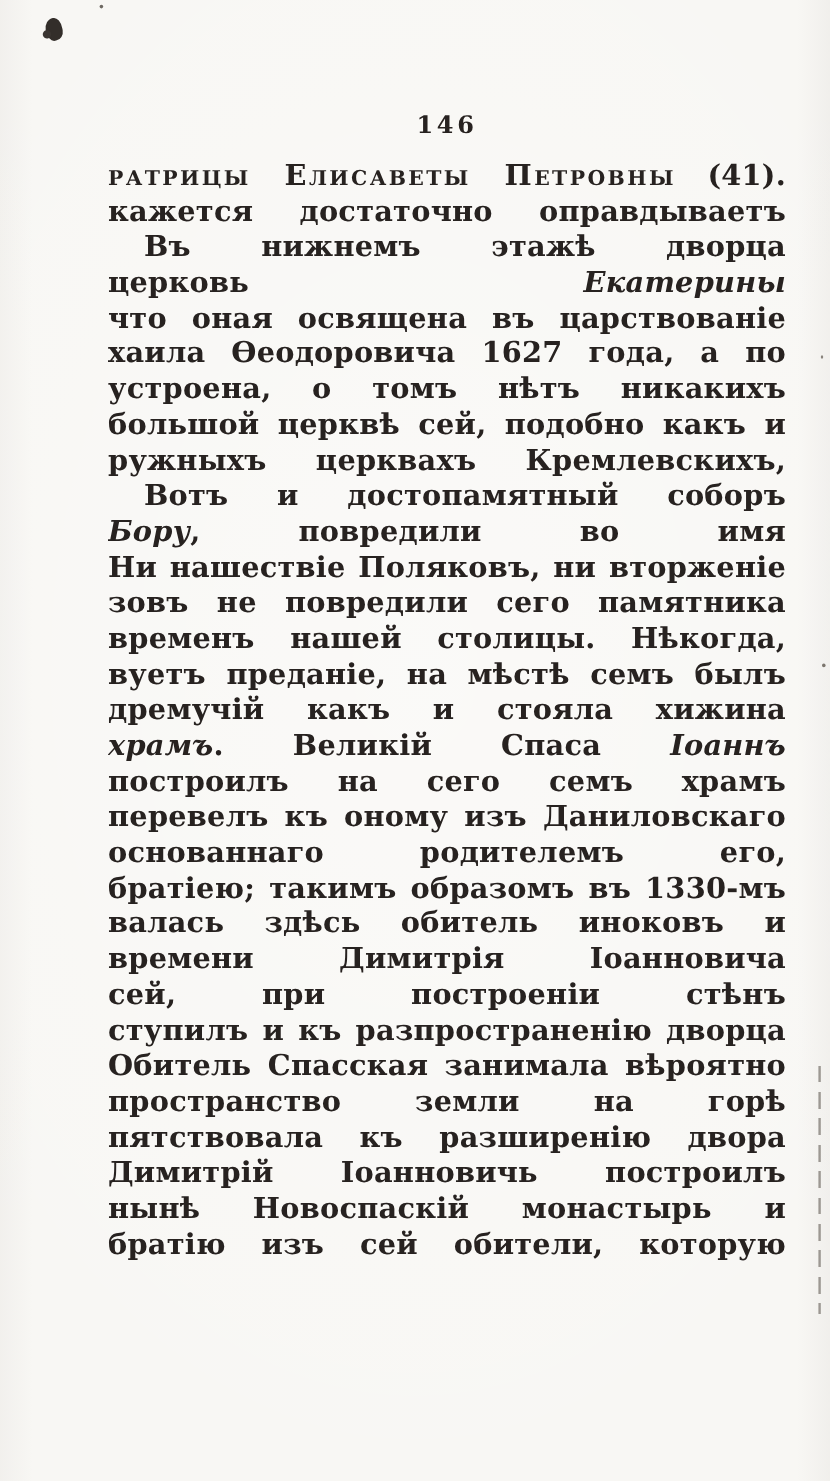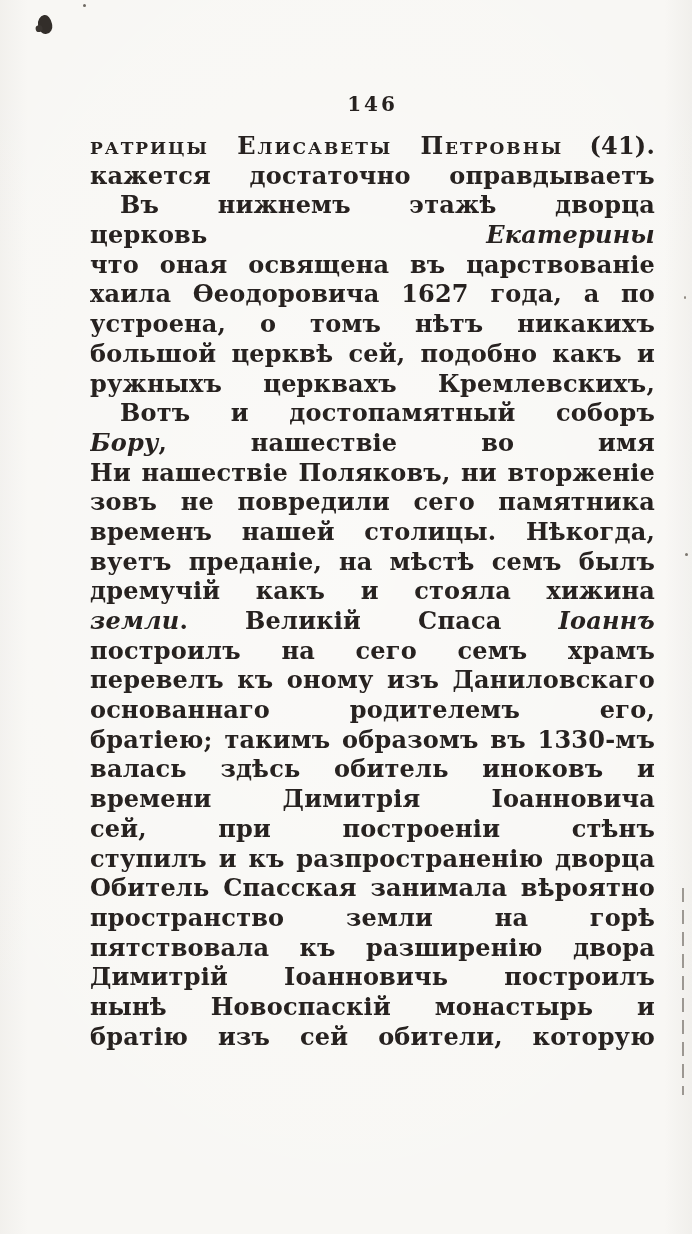--- a/index.html
+++ b/index.html
@@ -106,27 +106,27 @@
       <div class="line"><span class="seg-smallcaps">ратрицы Елисаветы Петровны</span><span class="seg-regular"> (41). Все сіе</span></div>
       <div class="line"><span class="seg-regular">кажется достаточно оправдываетъ наше мнѣніе.</span></div>
       <div class="line indent"><span class="seg-regular">Въ нижнемъ этажѣ дворца Царскаго находится</span></div>
       <div class="line"><span class="seg-regular">церковь </span><span class="seg-italic">Екатерины Великомученицы</span><span class="seg-regular">. Извѣстно,</span></div>
       <div class="line"><span class="seg-regular">что оная освящена въ царствованіе Государя Ми-</span></div>
       <div class="line"><span class="seg-regular">хаила Ѳеодоровича 1627 года, а по какому случаю</span></div>
       <div class="line"><span class="seg-regular">устроена, о томъ нѣтъ никакихъ свѣденій. Въ не-</span></div>
       <div class="line"><span class="seg-regular">большой церквѣ сей, подобно какъ и въ другихъ</span></div>
       <div class="line"><span class="seg-regular">ружныхъ церквахъ Кремлевскихъ, служба проис-</span></div>
       <div class="line indent"><span class="seg-regular">Вотъ и достопамятный соборъ </span><span class="seg-italic">Спаса, что на</span></div>
-      <div class="line"><span class="seg-italic">Бору</span><span class="seg-regular">, нашествіе во имя </span><span class="seg-italic">Преображенія Господня</span></div>
+      <div class="line"><span class="seg-italic">Бору</span><span class="seg-regular">, повредили во имя </span><span class="seg-italic">Преображенія Господня</span></div>
       <div class="line"><span class="seg-regular">Ни нашествіе Поляковъ, ни вторженіе Францу-</span></div>
       <div class="line"><span class="seg-regular">зовъ не повредили сего памятника первобытныхъ</span></div>
       <div class="line"><span class="seg-regular">временъ нашей столицы. Нѣкогда, какъ повѣст-</span></div>
       <div class="line"><span class="seg-regular">вуетъ преданіе, на мѣстѣ семъ былъ темный и</span></div>
       <div class="line"><span class="seg-regular">дремучій какъ и стояла хижина отшельника </span></div>
-      <div class="line"><span class="seg-italic">земли</span><span class="seg-regular">. Великій Спаса </span><span class="seg-italic">Іоаннъ Даниловичь Калита</span></div>
+      <div class="line"><span class="seg-italic">храмъ</span><span class="seg-regular">. Великій Спаса </span><span class="seg-italic">Іоаннъ Даниловичь Калита</span></div>
       <div class="line"><span class="seg-regular">построилъ на сего семъ храмъ Спасителю и</span></div>
       <div class="line"><span class="seg-regular">перевелъ къ оному изъ Даниловскаго монастыря,</span></div>
       <div class="line"><span class="seg-regular">основаннаго родителемъ его, Архимандрита съ</span></div>
       <div class="line"><span class="seg-regular">братіею; такимъ образомъ въ 1330-мъ году осно-</span></div>
       <div class="line"><span class="seg-regular">валась здѣсь обитель иноковъ и существовала до</span></div>
       <div class="line"><span class="seg-regular">времени Димитрія Іоанновича </span><span class="seg-italic">Извѣстно</span><span class="seg-regular">. Князь</span></div>
       <div class="line"><span class="seg-regular">сей, при построеніи стѣнъ Кремлевскихъ при-</span></div>
       <div class="line"><span class="seg-regular">ступилъ и къ разпространенію дворца своего.</span></div>
       <div class="line"><span class="seg-regular">Обитель Спасская занимала вѣроятно довольное</span></div>
       <div class="line"><span class="seg-regular">пространство земли на горѣ Кремлевской и пре-</span></div>

